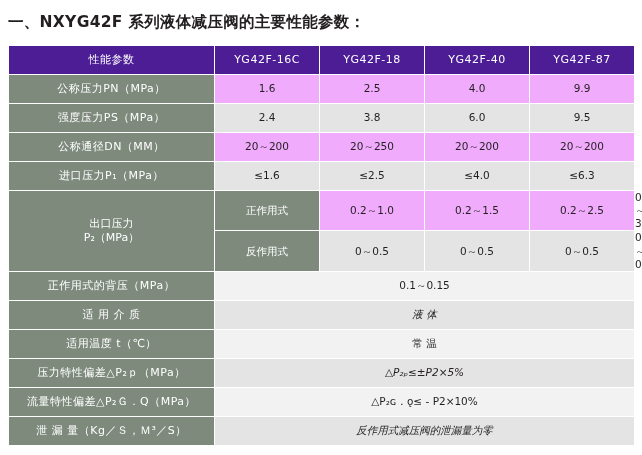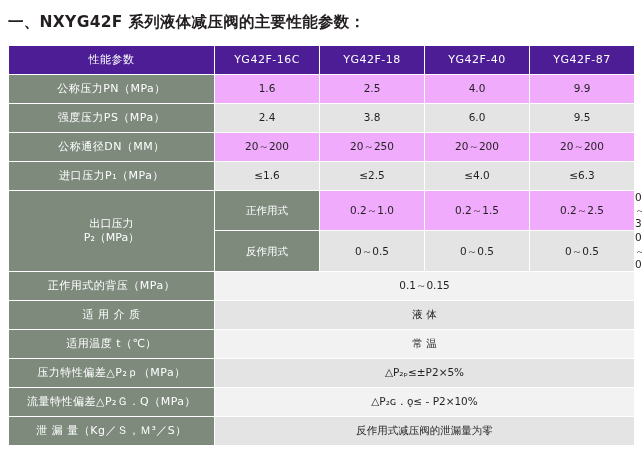--- a/index.html
+++ b/index.html
@@ -67,20 +67,21 @@
     background: #e4e4e4;
     color: #231f20;
   }
   .val-wide-a {
     background: #f2f2f2;
     color: #231f20;
   }
   .val-wide-b {
     background: #e4e4e4;
     color: #231f20;
+    font-style: italic;
   }
   .sub-lbl {
     background: #7d8a7c;
     color: #ffffff;
     font-size: 10.5px;
     font-family: Liberation Serif, serif;
   }
   .outlet-label {
     background: #7d8a7c;
     color: #ffffff;

